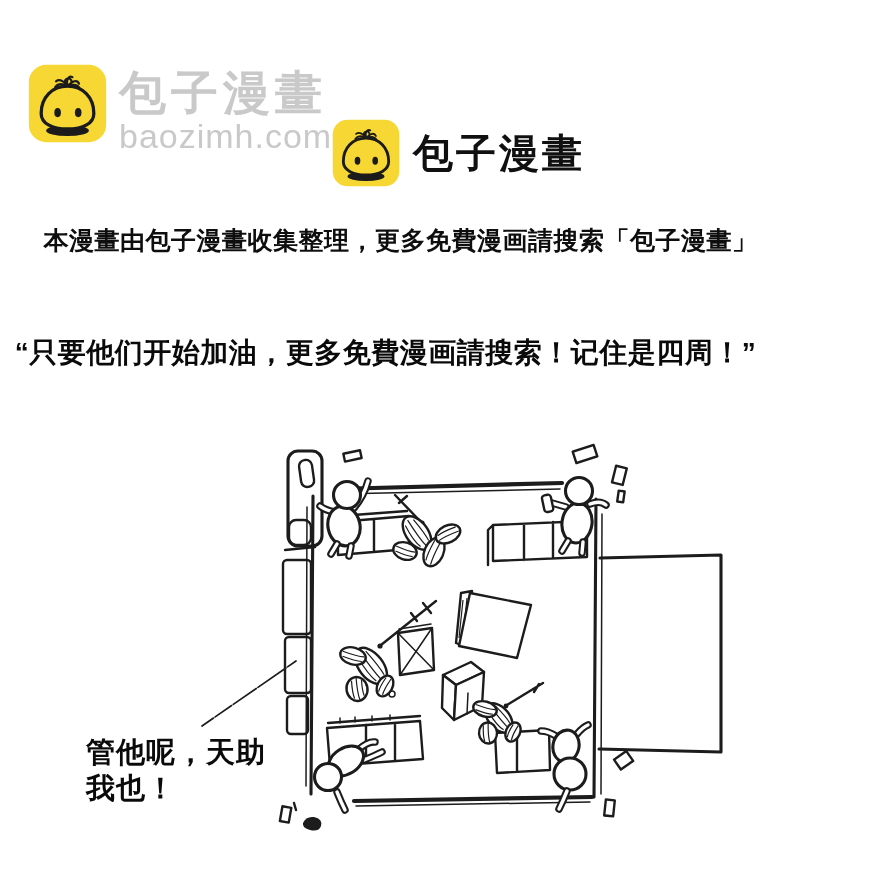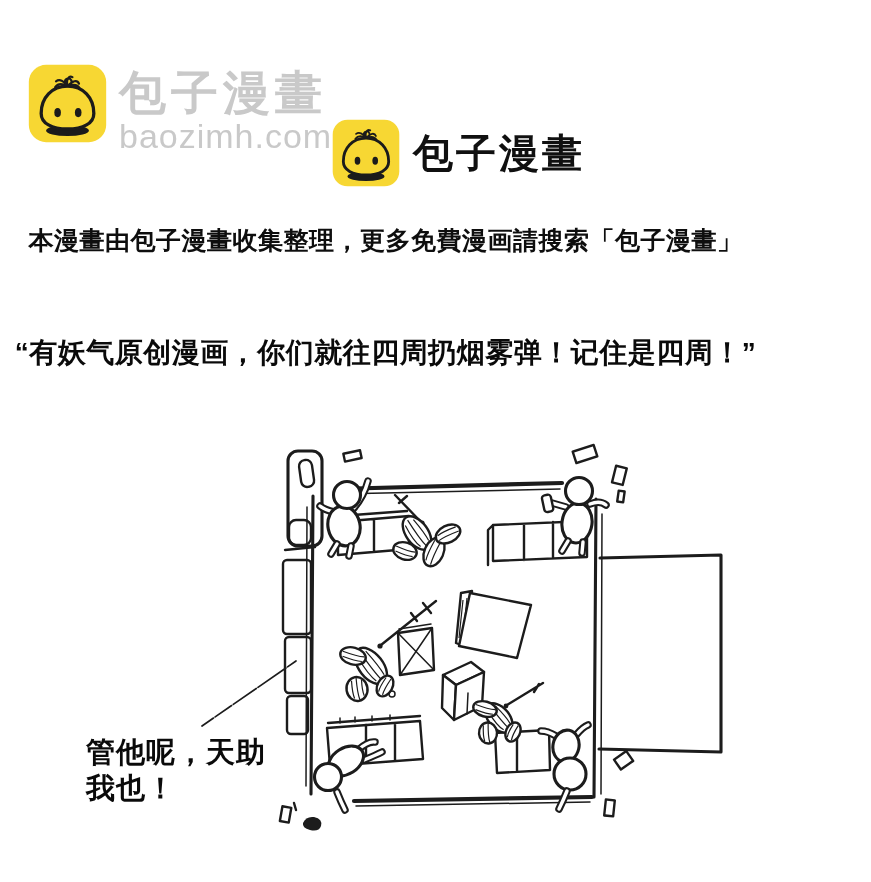--- a/index.html
+++ b/index.html
@@ -12,21 +12,21 @@
   .brand-text{display:flex;flex-direction:column;line-height:1.05;padding-top:4px;}
   .brand-name{font-size:47px;font-weight:700;color:#c9c9c9;letter-spacing:5px;}
   .brand-domain{font-size:34px;font-weight:400;color:#c9c9c9;letter-spacing:1px;margin-top:2px;text-align:right;}
 
   
   .center-brand{position:absolute;left:332px;top:75px;display:flex;align-items:center;gap:13px;}
   .center-brand .logo{width:68px;height:68px;display:block;}
   .center-title{font-size:40px;font-weight:800;color:#101010;letter-spacing:3px;}
 
   .notice{position:absolute;left:0;top:180px;width:100%;text-align:center;
-          font-size:25px;font-weight:600;color:#0e0e0e;letter-spacing:0.5px;}
+          font-size:25px;font-weight:600;color:#0e0e0e;letter-spacing:0.5px;padding-left:15px;}
   .narration{position:absolute;left:0;top:290px;width:100%;text-align:center;
           font-size:28px;font-weight:700;color:#0a0a0a;letter-spacing:0.5px;}
 
   .speech{position:absolute;left:86px;top:690px;font-size:29px;font-weight:700;
           color:#0a0a0a;line-height:1.25;letter-spacing:1px;}
 
   .sketch{position:absolute;left:0;top:0;width:871px;height:882px;pointer-events:none;}
   .sk{stroke:#1c1c1c;fill:none;stroke-linecap:round;stroke-linejoin:round;}
   .sw1{stroke-width:1.5;} .sw2{stroke-width:2.4;} .sw3{stroke-width:3.1;} .sw4{stroke-width:4.2;}
   .wfill{fill:#fff;}
@@ -74,21 +74,21 @@
       <path d="M16,60 C16,41 29,27 48,27 C67,27 80,41 80,60 C80,72 67,79 48,79 C29,79 16,72 16,60 Z" stroke="#1b1b1b" stroke-width="4" fill="#f7d733"></path>
       <path d="M48,27 C44,20 38,18 34,21 M48,27 C46,18 50,14 54,16 M48,27 C54,20 60,19 62,24 M48,27 C41,23 36,24 33,28 M48,27 C56,24 61,26 63,30 M45,22 a4,4 0 1 1 6,3" stroke="#1b1b1b" stroke-width="2.6" fill="none" stroke-linecap="round"></path>
       <ellipse cx="36" cy="59" rx="4" ry="5.6" fill="#1b1b1b"></ellipse>
       <ellipse cx="61" cy="59" rx="4" ry="5.6" fill="#1b1b1b"></ellipse>
     </svg>
     <span class="center-title">包子漫畫</span>
   </div>
 
   <div class="notice">本漫畫由包子漫畫收集整理，更多免費漫画請搜索「包子漫畫」</div>
 
-  <div class="narration">“有妖气原创漫画，你们就往四周扔烟雾弹！记住是四周！”</div>
+  <div class="narration">“只要他们开始加油，更多免費漫画請搜索！记住是四周！”</div>
 
   <svg class="sketch" viewBox="0 0 871 882">
 
     <g>
       <rect class="sk sw3" x="288" y="407" width="34" height="95" rx="10"></rect>
       <rect class="sk sw2" x="300" y="416" width="13" height="27" rx="6" transform="rotate(-8 306 429)"></rect>
       <rect class="sk sw2" x="289" y="476" width="22" height="25" rx="7"></rect>
       <path class="sk sw2" d="M285,506 L315,503"></path>
       <rect class="sk sw2" x="283" y="516" width="28" height="74" rx="4"></rect>
       <rect class="sk sw2" x="285" y="593" width="26" height="56" rx="4"></rect>

